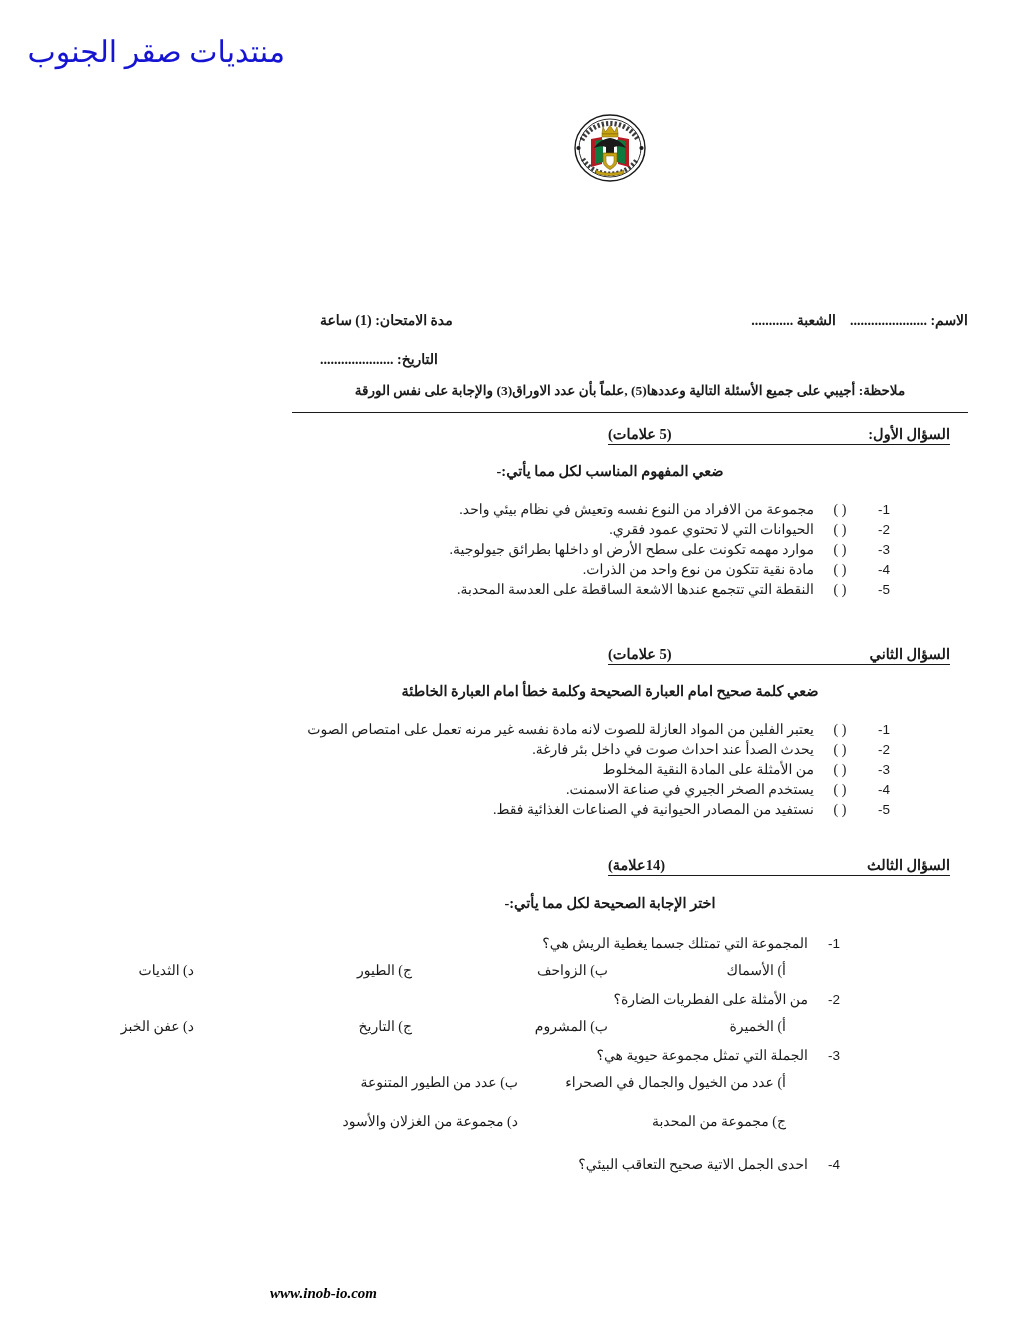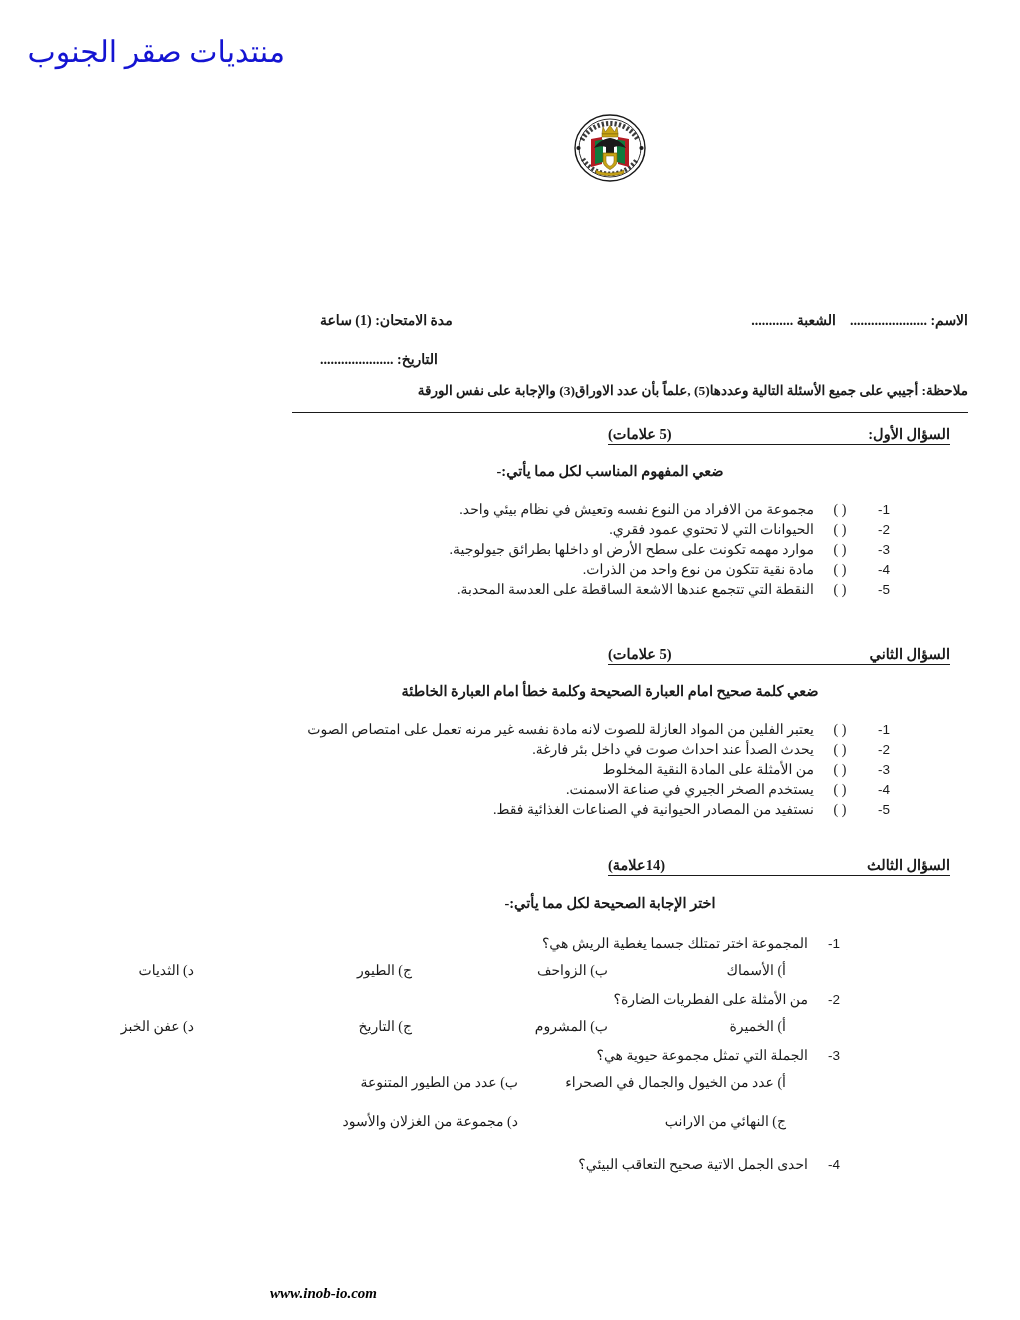--- a/index.html
+++ b/index.html
@@ -91,20 +91,21 @@
   .info-left { margin-left: 28px; }
   .info-row.second .info-right { visibility: hidden; }
 
   
   .note-line {
     position: absolute;
     top: 382px;
     left: 92px;
     right: 52px;
     direction: rtl;
+    text-align: center;
     font-size: 13.5px;
     font-weight: bold;
     white-space: nowrap;
   }
   .hr-main {
     position: absolute;
     top: 412px;
     left: 92px;
     right: 52px;
     border-top: 1.6px solid #1a1a1a;
@@ -348,21 +349,21 @@
   <div class="qhead" style="top:857px; left:408px; right:70px;">
     <span class="qtitle">السؤال الثالث</span>
     <span class="qmarks">(14علامة)</span>
   </div>
   <div class="qinstruction" style="top:895px; left:0; right:0;">اختر الإجابة الصحيحة لكل مما يأتي:-</div>
 
   <div class="mcq" style="top:935px; right:180px; left:70px;">
 
     <div class="mcq-q">
       <span class="mcq-num">1-</span>
-      <span class="mcq-stem">المجموعة اختر تمتلك جسما يغطية الريش هي؟</span>
+      <span class="mcq-stem">المجموعة التي تمتلك جسما يغطية الريش هي؟</span>
     </div>
     <div class="mcq-opts opts-4">
       <span class="mcq-opt o1">أ)    الأسماك</span>
       <span class="mcq-opt o2">ب) الزواحف</span>
       <span class="mcq-opt o3">ج) الطيور</span>
       <span class="mcq-opt o4">د) الثديات</span>
     </div>
 
     <div class="mcq-q">
       <span class="mcq-num">2-</span>
@@ -377,21 +378,21 @@
 
     <div class="mcq-q">
       <span class="mcq-num">3-</span>
       <span class="mcq-stem">الجملة التي تمثل مجموعة حيوية هي؟</span>
     </div>
     <div class="mcq-opts opts-2" style="margin-bottom:22px;">
       <span class="mcq-opt p1">أ)    عدد من الخيول والجمال في الصحراء</span>
       <span class="mcq-opt p2">ب) عدد من الطيور المتنوعة</span>
     </div>
     <div class="mcq-opts opts-2" style="margin-bottom:26px;">
-      <span class="mcq-opt p1">ج) النهائي من الارانب</span>
+      <span class="mcq-opt p1">ج) مجموعة من المحدبة</span>
       <span class="mcq-opt p2">د) مجموعة من الغزلان والأسود</span>
     </div>
 
     <div class="mcq-q" style="margin-bottom:0;">
       <span class="mcq-num">4-</span>
       <span class="mcq-stem">احدى الجمل الاتية صحيح التعاقب البيئي؟</span>
     </div>
 
   </div>
 

